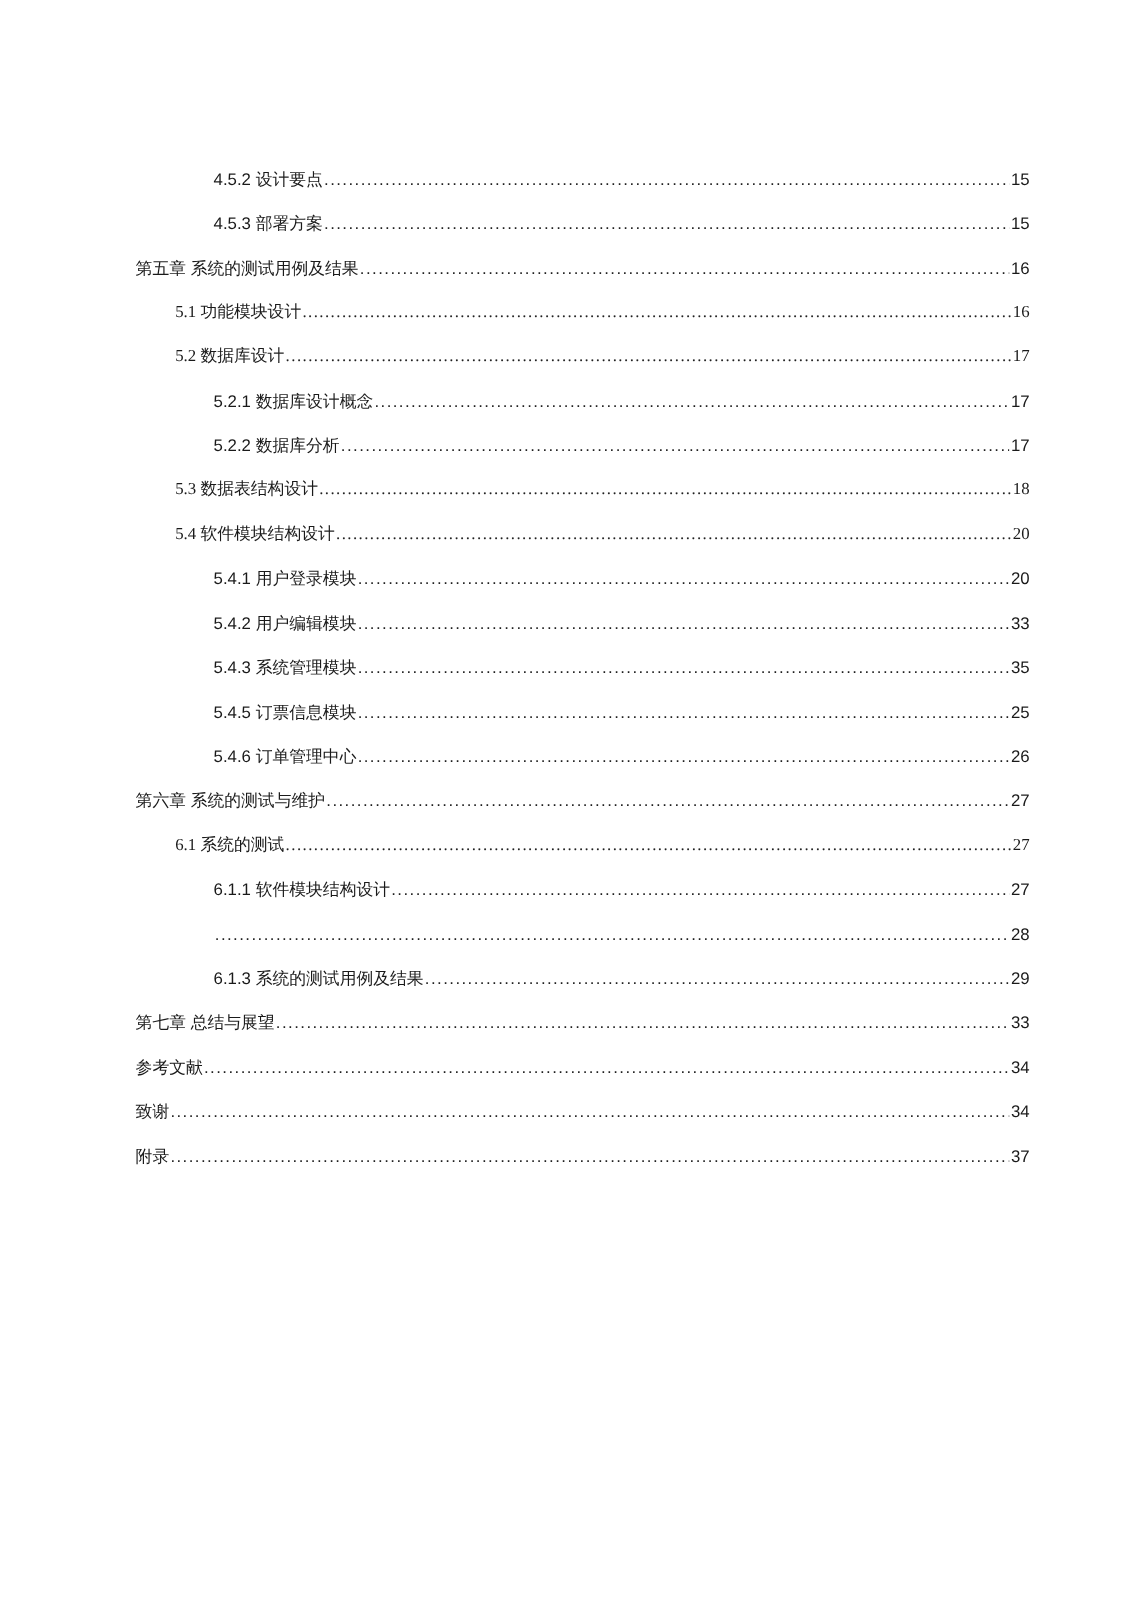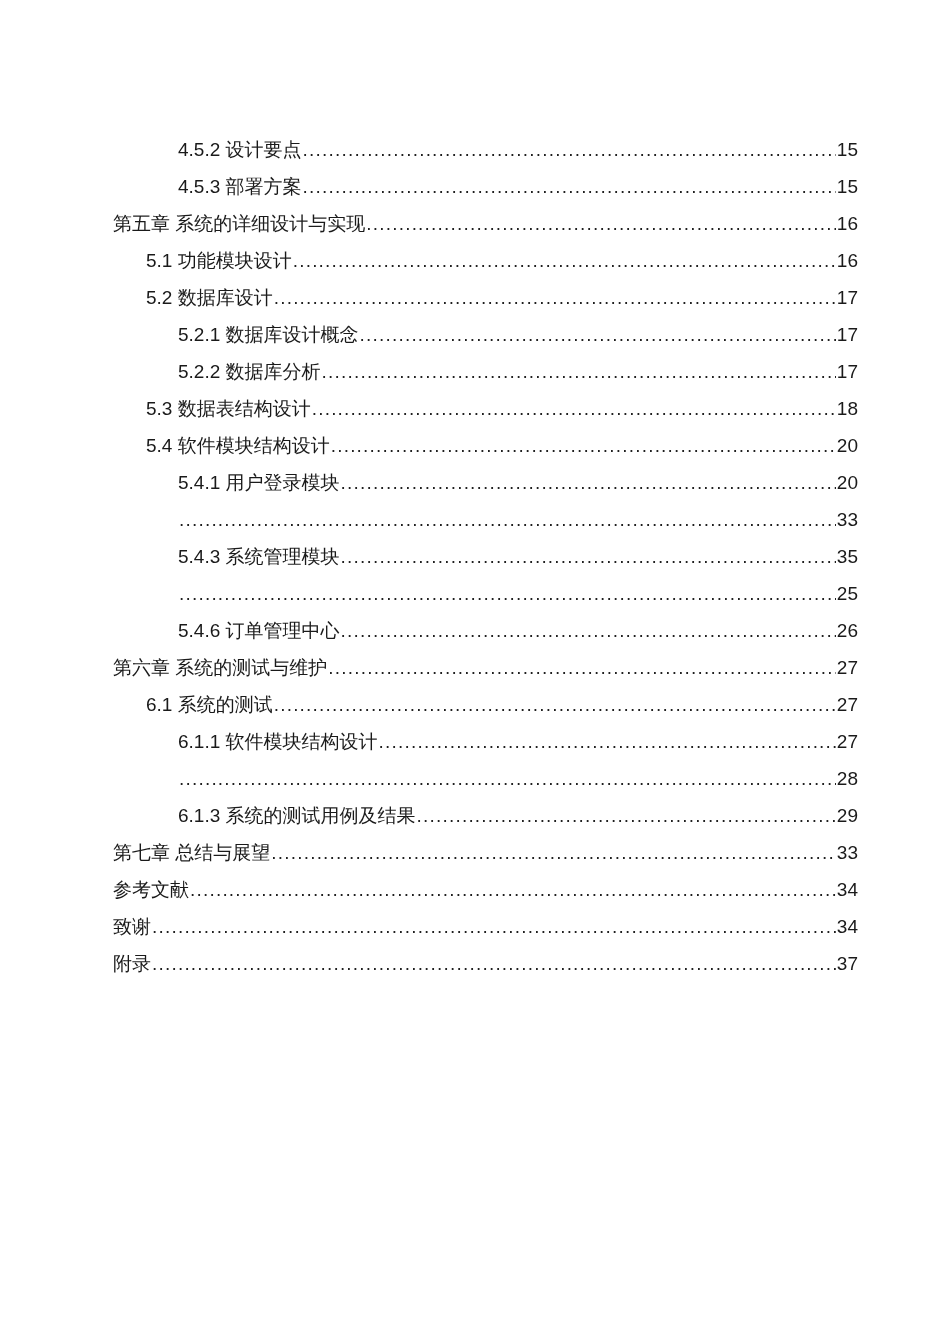--- a/index.html
+++ b/index.html
@@ -20,24 +20,24 @@
     position: absolute;
     top: 131px;
     left: 113px;
     right: 92px;
   }
   .toc-row {
     display: flex;
     align-items: baseline;
     height: 37px;
     line-height: 37px;
-    font-size: 19px;
+    font-size: 14px;
     white-space: nowrap;
   }
-  .toc-row.lvl1 { padding-left: 33px; }
+  .toc-row.lvl1 { padding-left: 33px; font-family: Liberation Serif, serif; }
   .toc-row.lvl2 { padding-left: 65px; }
   .toc-label {
     flex: none;
   }
   .toc-dots {
     flex: 1 1 auto;
     overflow: hidden;
     white-space: nowrap;
     margin: 0 1px;
     letter-spacing: 1.2px;
@@ -59,21 +59,21 @@
         <span class="toc-label">4.5.2 设计要点</span>
         <span class="toc-dots"></span>
         <span class="toc-page">15</span>
       </div>
       <div class="toc-row lvl2">
         <span class="toc-label">4.5.3 部署方案</span>
         <span class="toc-dots"></span>
         <span class="toc-page">15</span>
       </div>
       <div class="toc-row lvl0">
-        <span class="toc-label">第五章  系统的详细设计与实现</span>
+        <span class="toc-label">第五章  系统的测试用例及结果</span>
         <span class="toc-dots"></span>
         <span class="toc-page">16</span>
       </div>
       <div class="toc-row lvl1">
         <span class="toc-label">5.1 功能模块设计</span>
         <span class="toc-dots"></span>
         <span class="toc-page">16</span>
       </div>
       <div class="toc-row lvl1">
         <span class="toc-label">5.2 数据库设计</span>
@@ -99,29 +99,31 @@
         <span class="toc-label">5.4 软件模块结构设计</span>
         <span class="toc-dots"></span>
         <span class="toc-page">20</span>
       </div>
       <div class="toc-row lvl2">
         <span class="toc-label">5.4.1 用户登录模块</span>
         <span class="toc-dots"></span>
         <span class="toc-page">20</span>
       </div>
       <div class="toc-row lvl2">
+        <span class="toc-label">5.4.2 用户编辑模块</span>
         <span class="toc-dots"></span>
         <span class="toc-page">33</span>
       </div>
       <div class="toc-row lvl2">
         <span class="toc-label">5.4.3 系统管理模块</span>
         <span class="toc-dots"></span>
         <span class="toc-page">35</span>
       </div>
       <div class="toc-row lvl2">
+        <span class="toc-label">5.4.5 订票信息模块</span>
         <span class="toc-dots"></span>
         <span class="toc-page">25</span>
       </div>
       <div class="toc-row lvl2">
         <span class="toc-label">5.4.6 订单管理中心</span>
         <span class="toc-dots"></span>
         <span class="toc-page">26</span>
       </div>
       <div class="toc-row lvl0">
         <span class="toc-label">第六章  系统的测试与维护</span>

